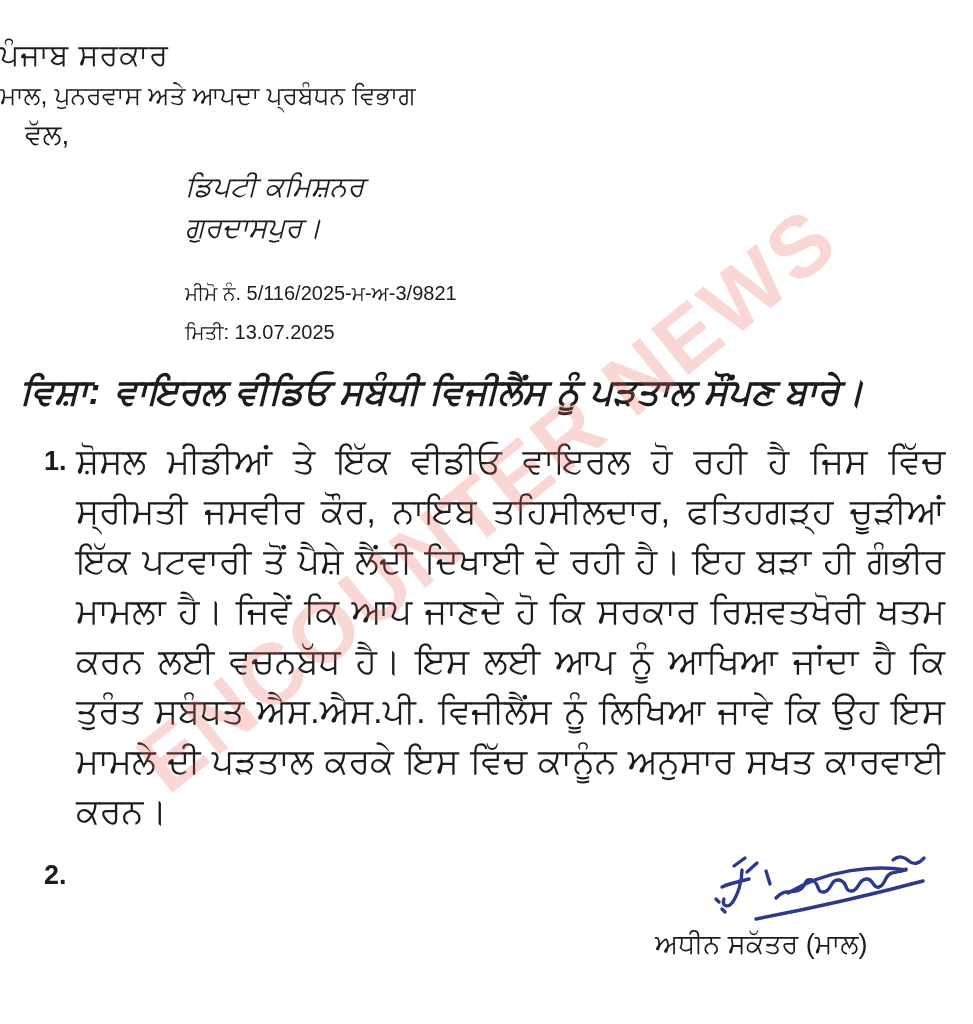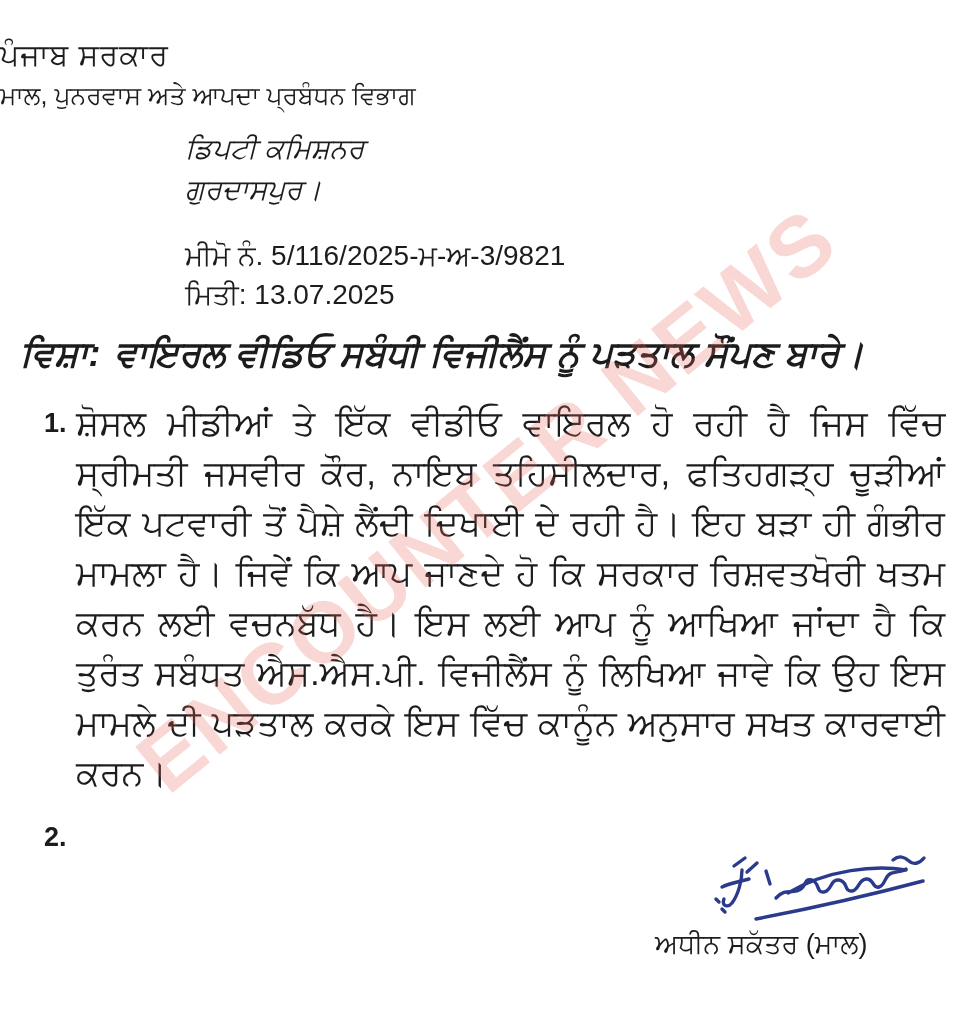--- a/index.html
+++ b/index.html
@@ -15,21 +15,21 @@
     padding-top:34px;
   }
   
   .header{text-align:left;}
   .h-govt{font-size:30px;line-height:42px;letter-spacing:1px;}
   .h-dept{font-size:25px;line-height:38px;}
   .h-branch{font-size:26px;line-height:34px;}
   
   .to-label{margin:4px 0 0 25px;font-size:28px;line-height:34px;}
   .recipient{margin:14px 0 0 185px;font-size:28px;line-height:41px;font-style:italic;}
-  .memo{margin:26px 15px 0 185px;font-size:28px;line-height:39px;}
+  .memo{margin:26px 15px 0 185px;font-size:20px;line-height:39px;}
   
   .subject{margin:20px 28px 0 20px;font-size:36px;line-height:40px;font-weight:700;font-style:italic;}
   .subject .sub-label{margin-right:14px;}
   
   .points{margin-top:24px;}
   .point{display:flex;align-items:flex-start;margin-bottom:14px;}
   .point .num{
     flex:0 0 32px;margin-left:44px;
     font-size:27px;font-weight:700;line-height:50px;
   }
@@ -60,20 +60,21 @@
 
 <div class="page">
 
   <div class="watermark">ENCOUNTER NEWS</div>
 
   <div class="header">
     <div class="h-govt">ਪੰਜਾਬ ਸਰਕਾਰ</div>
     <div class="h-dept">ਮਾਲ, ਪੁਨਰਵਾਸ ਅਤੇ ਆਪਦਾ ਪ੍ਰਬੰਧਨ ਵਿਭਾਗ</div>
   </div>
 
+  <div class="to-label">ਵੱਲ,</div>
   <div class="recipient">
     <div>ਡਿਪਟੀ ਕਮਿਸ਼ਨਰ</div>
     <div>ਗੁਰਦਾਸਪੁਰ।</div>
   </div>
 
   <div class="memo">
     <div>ਮੀਮੋ ਨੰ. 5/116/2025-ਮ-ਅ-3/9821</div>
     <div>ਮਿਤੀ: 13.07.2025</div>
   </div>
 

